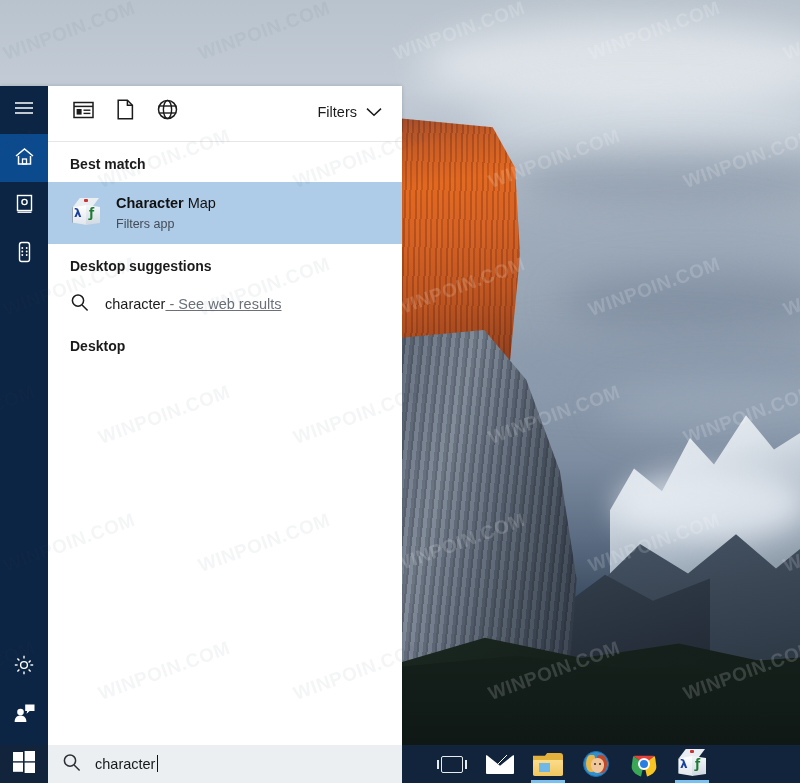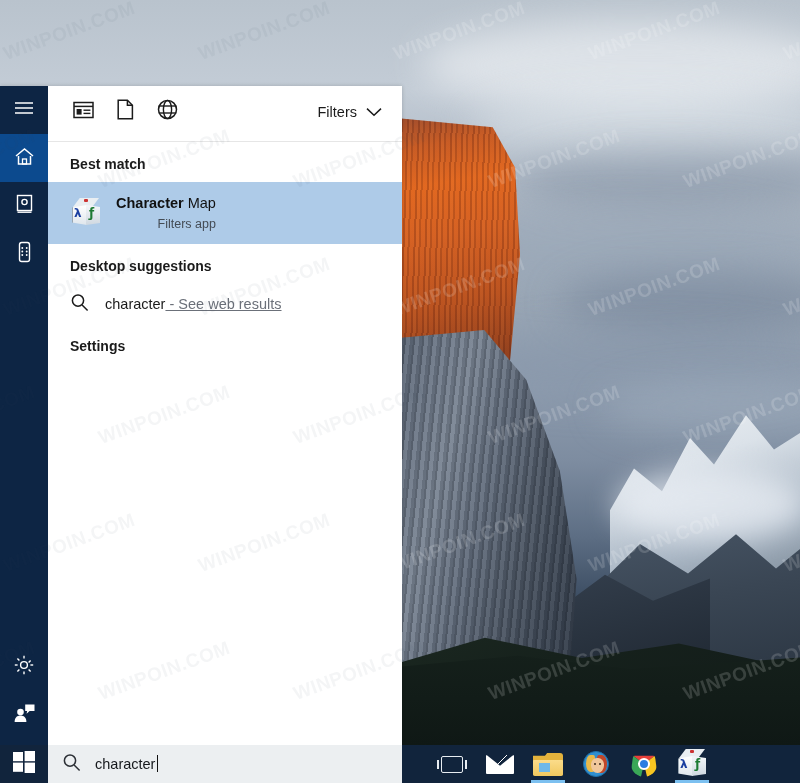--- a/index.html
+++ b/index.html
@@ -231,21 +231,21 @@
 
   .result-row {
     display: flex;
     align-items: center;
     gap: 14px;
     padding: 9px 22px;
     min-height: 62px;
   }
   .result-row.selected { background: #aecbe8; }
 
-  .result-text { display: flex; flex-direction: column; gap: 6px; min-width: 0; text-align: right; }
+  .result-text { display: flex; flex-direction: column; gap: 6px; min-width: 0; }
   .result-title { font-size: 14.5px; color: #111111; }
   .result-title b { font-weight: 700; }
   .result-title .light { font-weight: 400; }
   .result-sub { font-size: 12.5px; color: #444c55; }
 
   .sugg-row {
     display: flex;
     align-items: center;
     gap: 16px;
     padding: 6px 22px;
@@ -605,21 +605,21 @@
       <div class="sugg-row">
         <span>
           <svg width="19" height="19" viewBox="0 0 19 19">
             <circle cx="8" cy="7.6" r="5.6" fill="none" stroke="#1b1b1b" stroke-width="1.5"></circle>
             <line x1="12.1" y1="11.9" x2="17.6" y2="17.6" stroke="#1b1b1b" stroke-width="1.5"></line>
           </svg>
         </span>
         <span class="sugg-text"><span>character</span><span class="muted"> - See web results</span></span>
       </div>
 
-      <div class="section-header">Settings</div>
+      <div class="section-header">Desktop</div>
 
     </div>
   </div>
 </div>
 
 <div id="taskbar">
 
   <div id="start-button">
     <span>
       <svg width="22" height="22" viewBox="0 0 22 22">

